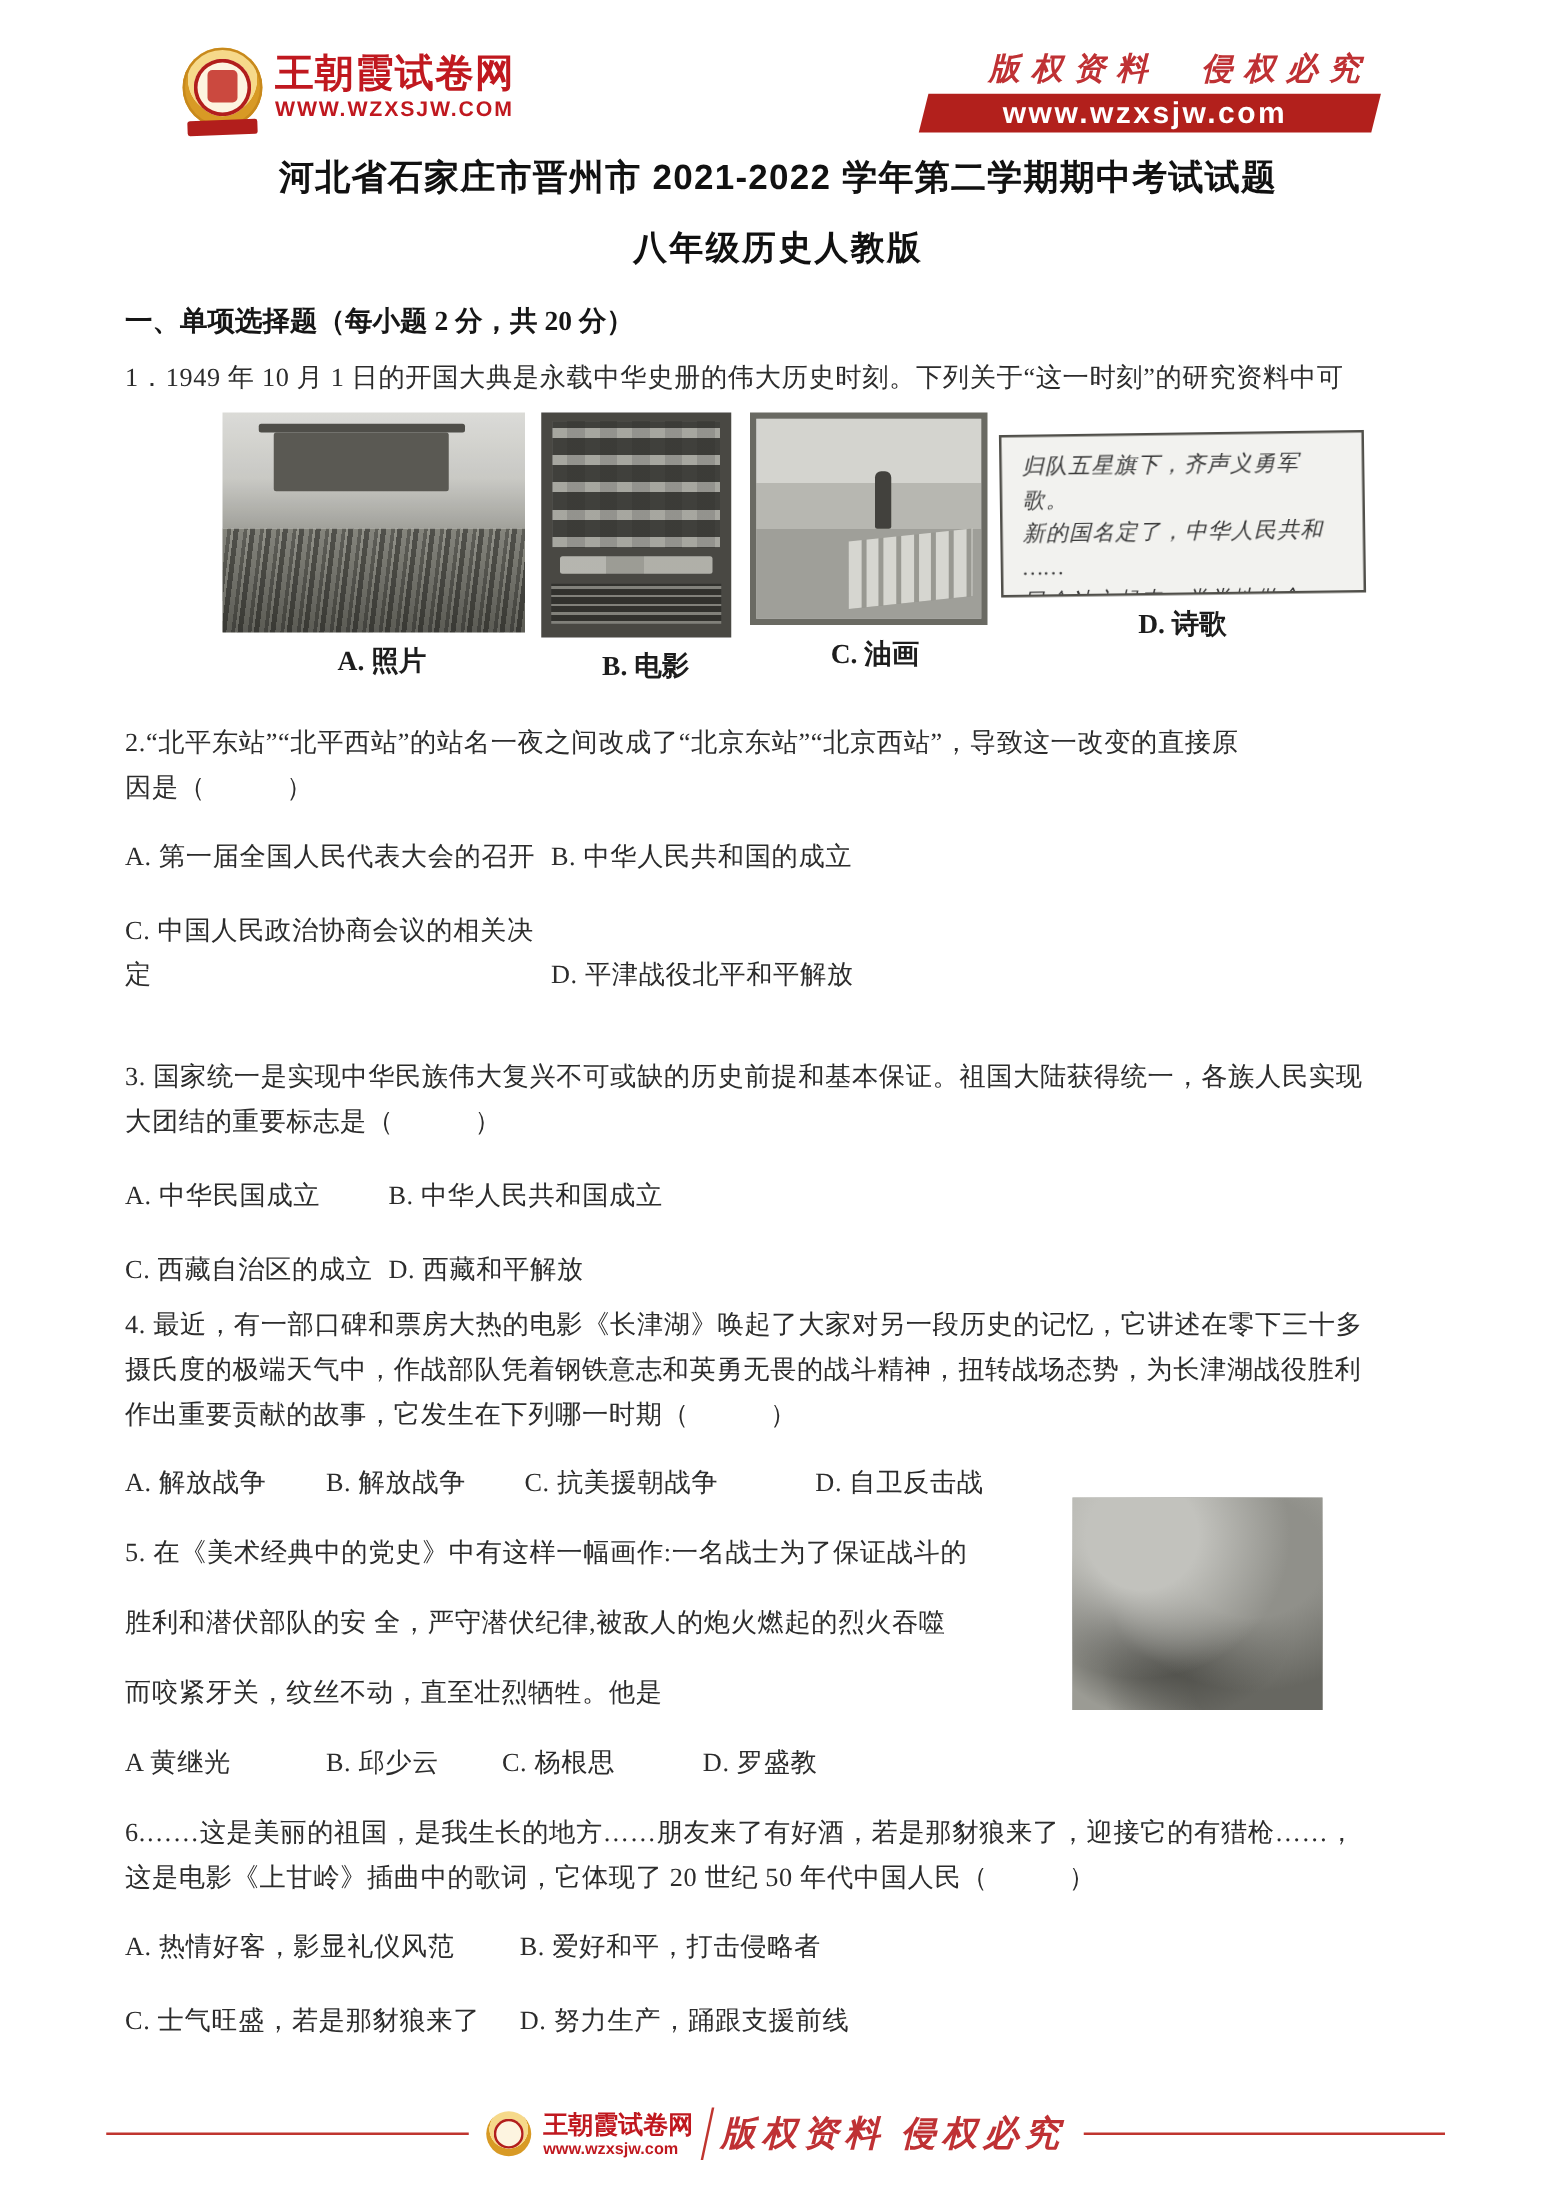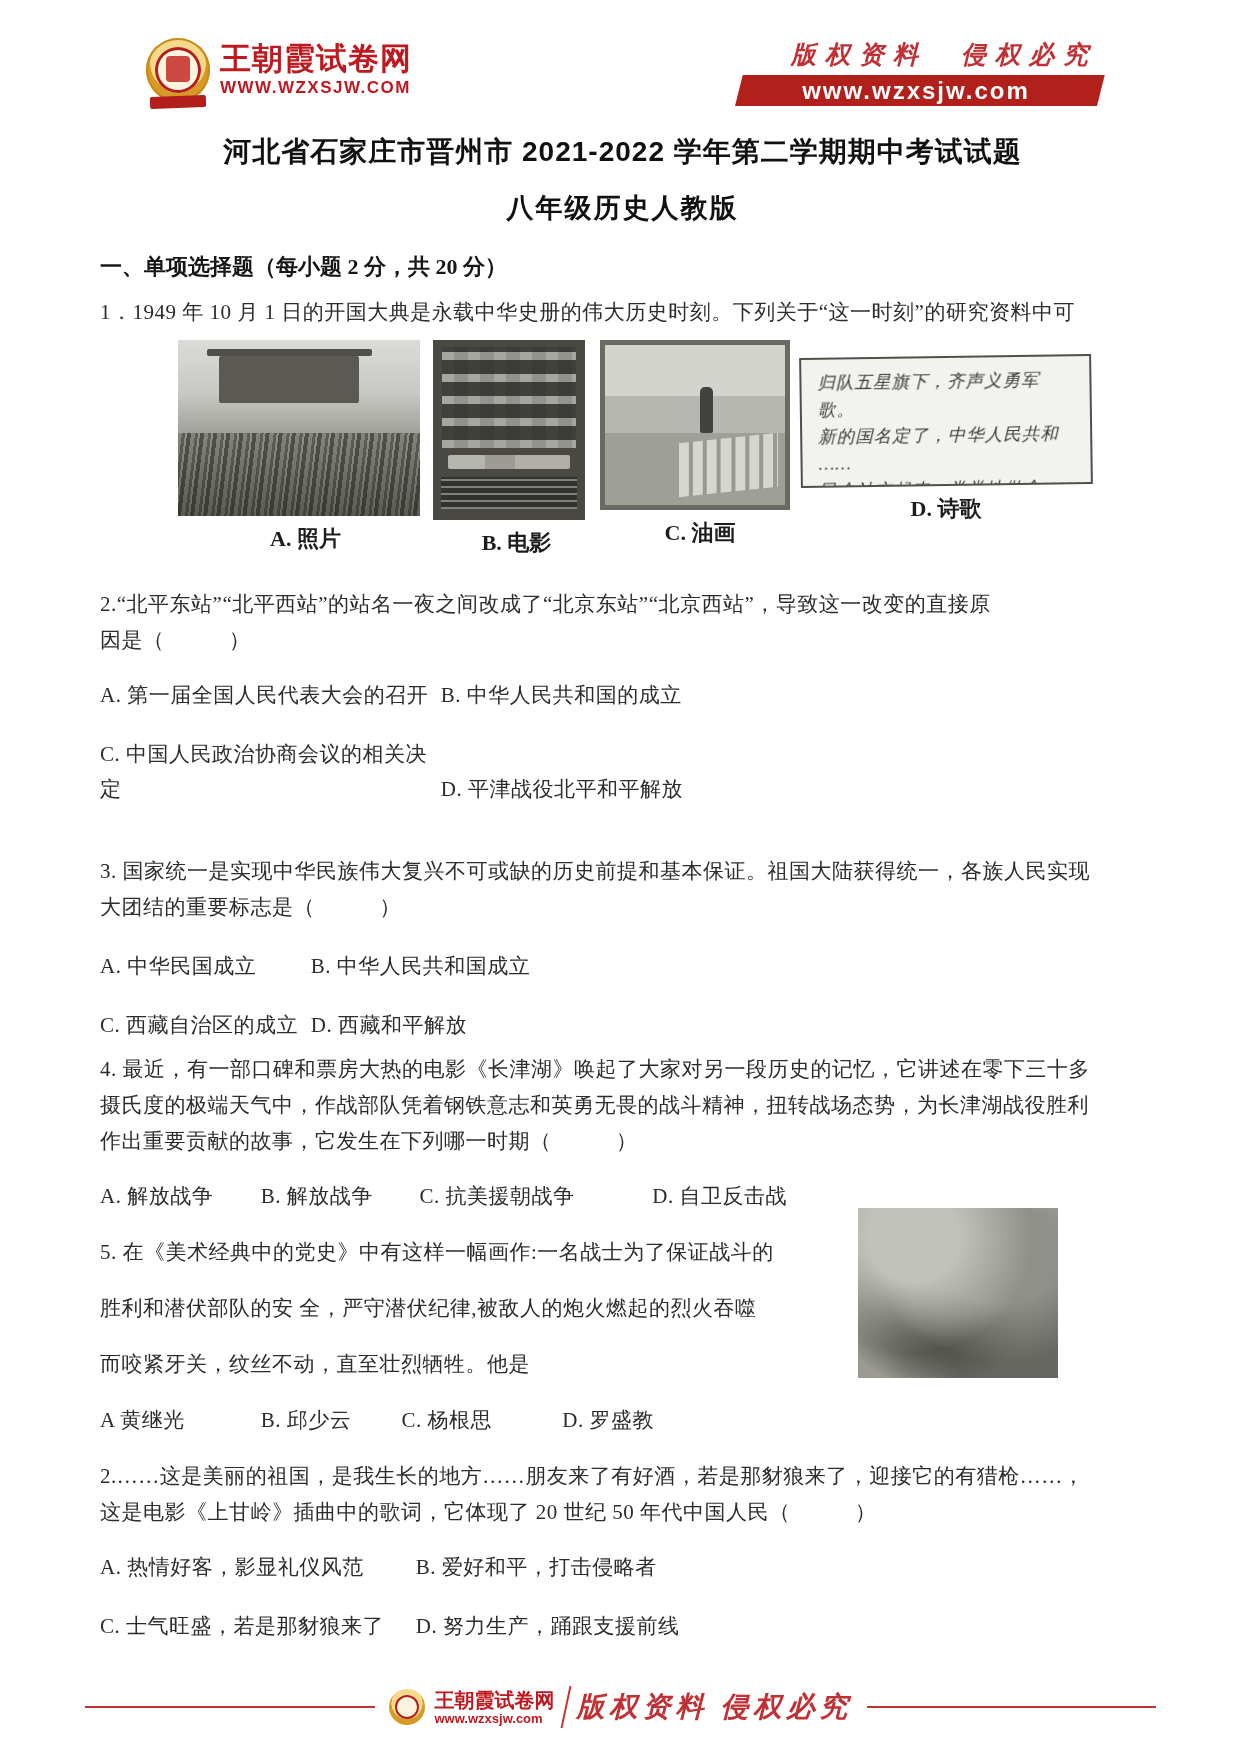--- a/index.html
+++ b/index.html
@@ -31,21 +31,21 @@
   .slogan { font-family:"Liberation Serif", serif; font-style:italic; font-weight:bold;
             font-size:25px; color:#bf3134; letter-spacing:9px; }
   .banner { position:relative; margin-top:4px; width:362px; height:31px; }
   .banner::before { content:""; position:absolute; inset:0; background:#b2201c;
                     transform:skewX(-14deg); transform-origin:bottom; }
   .banner span { position:relative; z-index:1; display:block; text-align:center;
                  font-family:"Liberation Sans", sans-serif; font-weight:bold;
                  font-size:24px; line-height:31px; color:#ffffff; letter-spacing:2px; }
 
   
-  .content { position:absolute; top:132px; left:100px; width:1045px; }
+  .content { position:absolute; top:122px; left:100px; width:1045px; }
   .title { margin:0; text-align:center; font-family:"Liberation Sans", sans-serif;
            font-weight:bold; font-size:28px; line-height:40px; color:#111; letter-spacing:1px; }
   .subtitle { margin:18px 0 0 0; text-align:center; font-family:"Liberation Sans", sans-serif;
               font-weight:bold; font-size:27px; line-height:36px; color:#111; letter-spacing:2px; }
   .section-heading { margin-top:26px; font-weight:bold; font-size:22px; line-height:30px; color:#161616; }
 
   .stem-line { font-size:21px; line-height:36px; letter-spacing:0.5px; }
   .opt-row { font-size:21px; line-height:35px; letter-spacing:0.5px; }
   .opt { display:inline-block; }
   .w335 { width:335px; } .w205 { width:205px; } .w310 { width:310px; }
@@ -235,21 +235,21 @@
       <div class="stem-line" style="line-height:56px;">而咬紧牙关，纹丝不动，直至壮烈牺牲。他是</div>
       <div class="opt-row" style="line-height:56px;">
         <span class="opt w155">A 黄继光</span>
         <span class="opt w135">B. 邱少云</span>
         <span class="opt w155">C. 杨根思</span>
         <span class="opt">D. 罗盛教</span>
       </div>
     </div>
 
     <div class="q6">
-      <div class="stem-line">2.……这是美丽的祖国，是我生长的地方……朋友来了有好酒，若是那豺狼来了，迎接它的有猎枪……，</div>
+      <div class="stem-line">6.……这是美丽的祖国，是我生长的地方……朋友来了有好酒，若是那豺狼来了，迎接它的有猎枪……，</div>
       <div class="stem-line">这是电影《上甘岭》插曲中的歌词，它体现了 20 世纪 50 年代中国人民（　　　）</div>
       <div class="opt-row mt20">
         <span class="opt w310">A. 热情好客，影显礼仪风范</span>
         <span class="opt">B. 爱好和平，打击侵略者</span>
       </div>
       <div class="opt-row mt24">
         <span class="opt w310">C. 士气旺盛，若是那豺狼来了</span>
         <span class="opt">D. 努力生产，踊跟支援前线</span>
       </div>
     </div>

